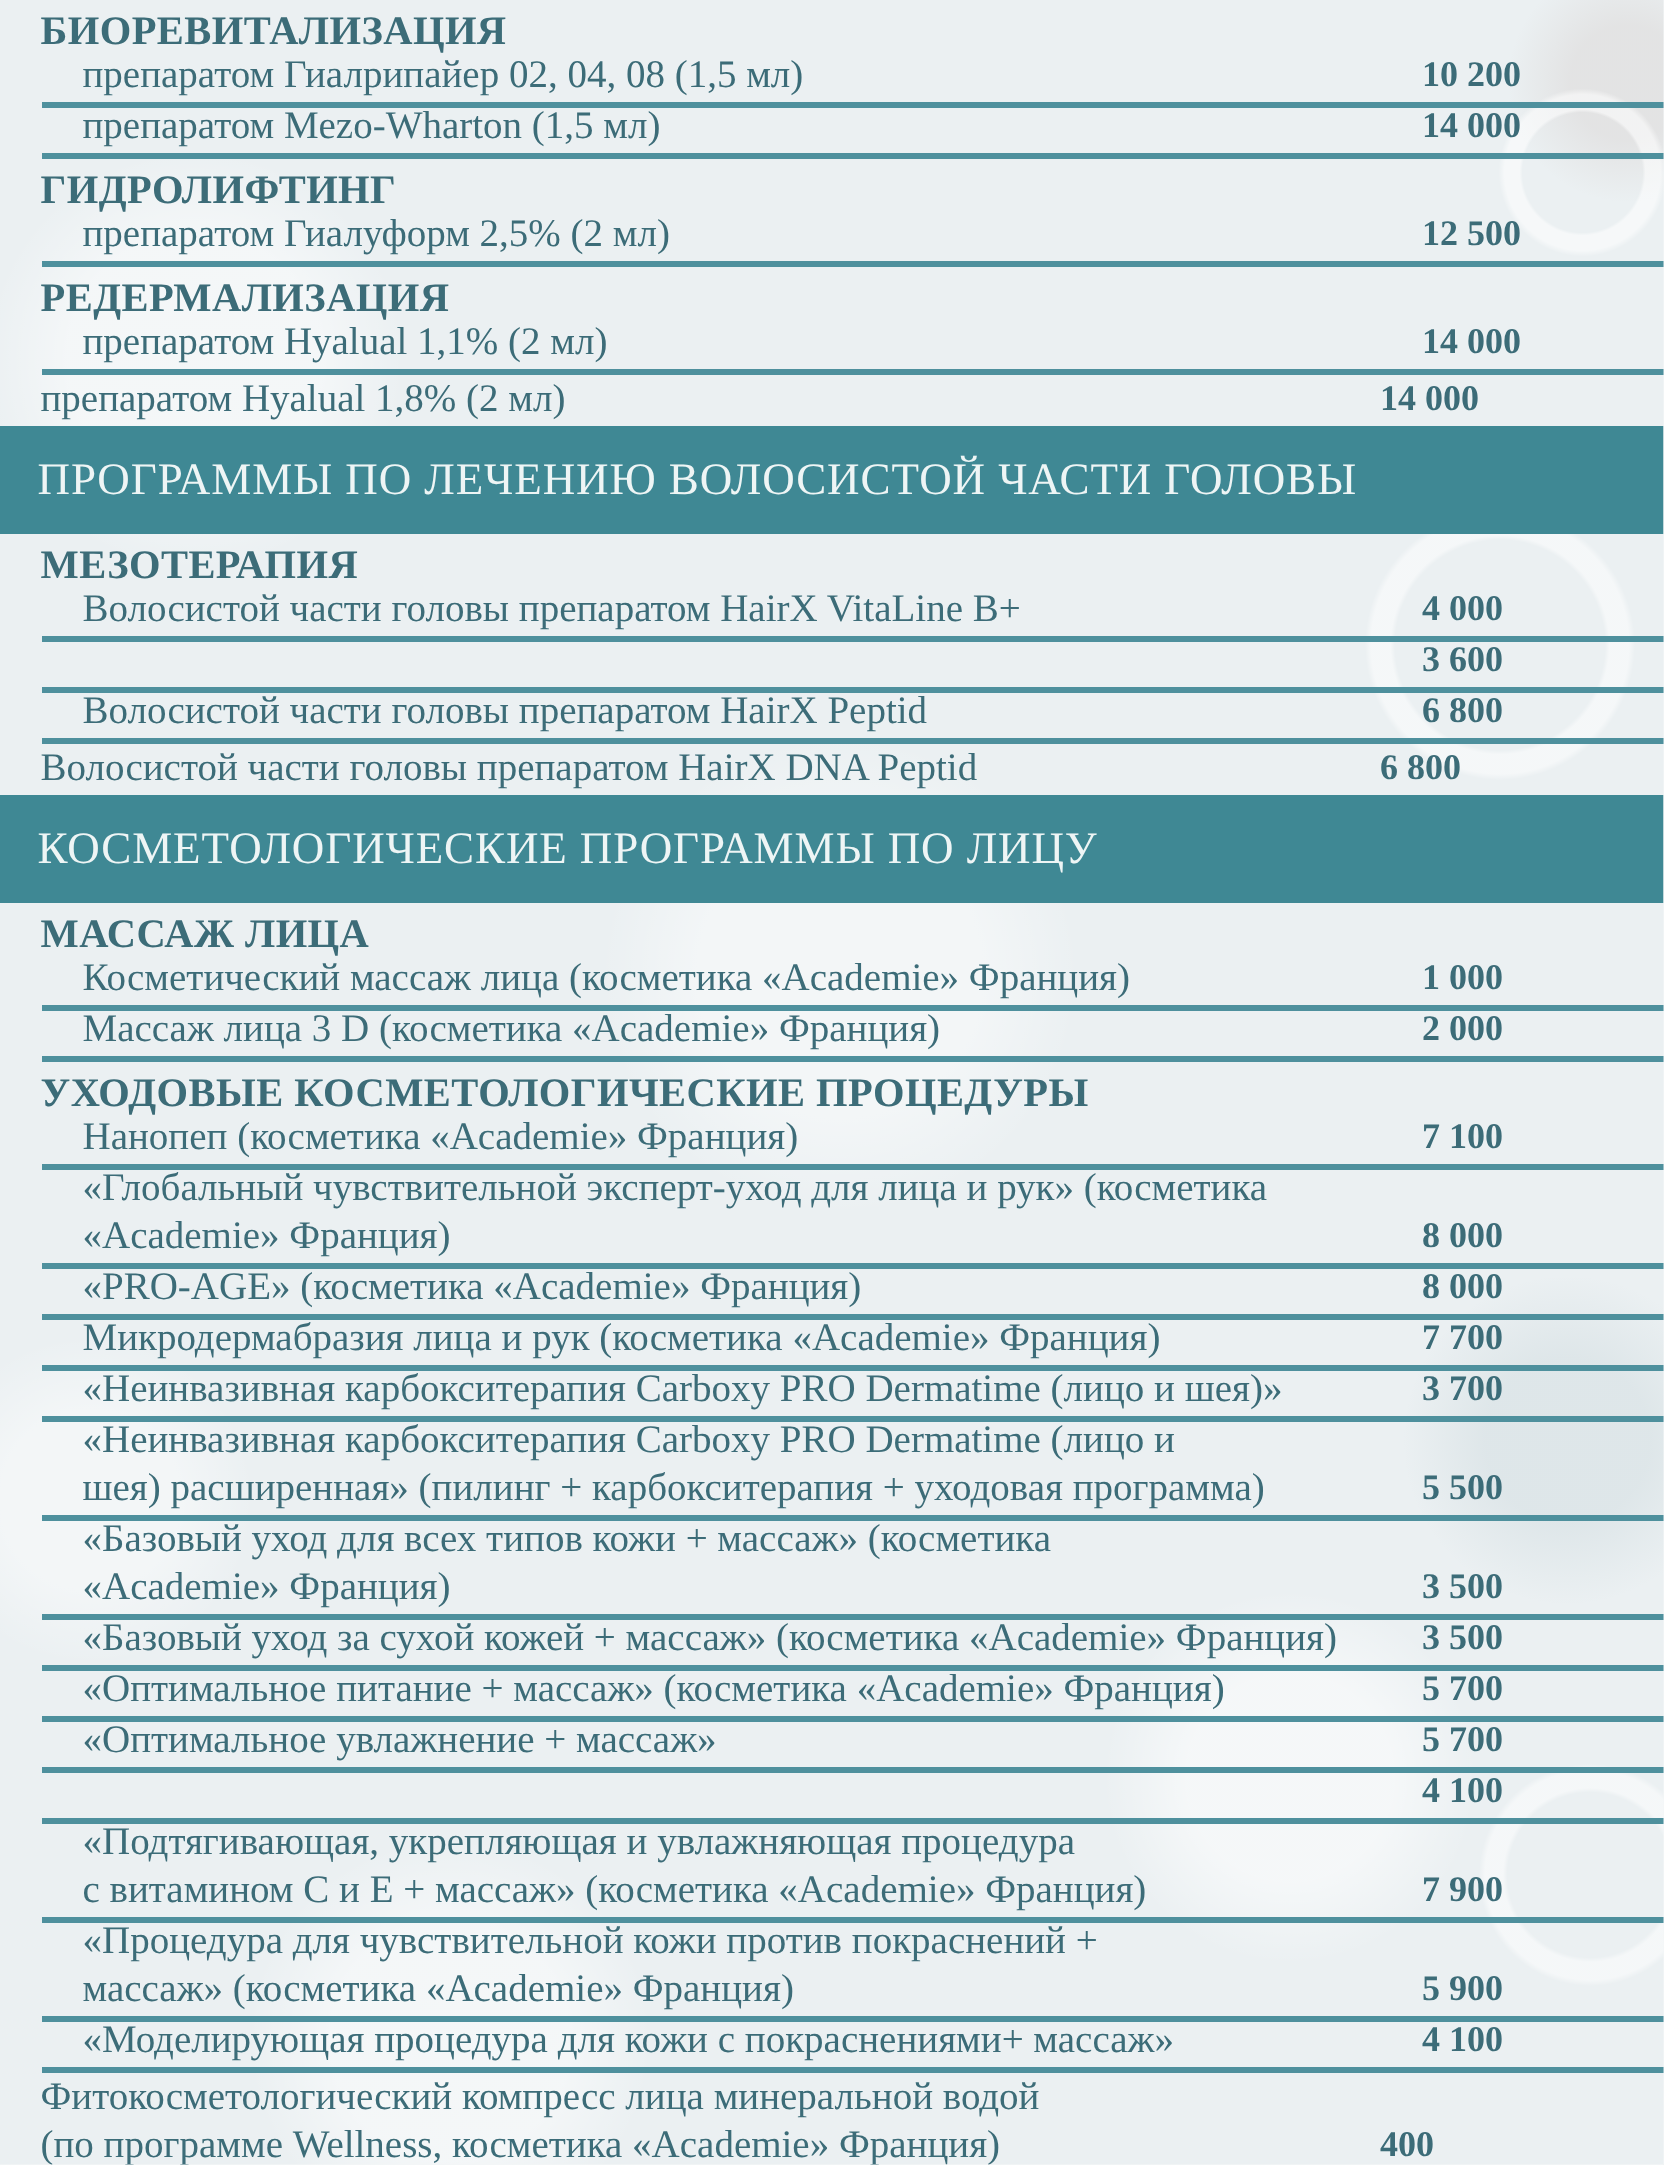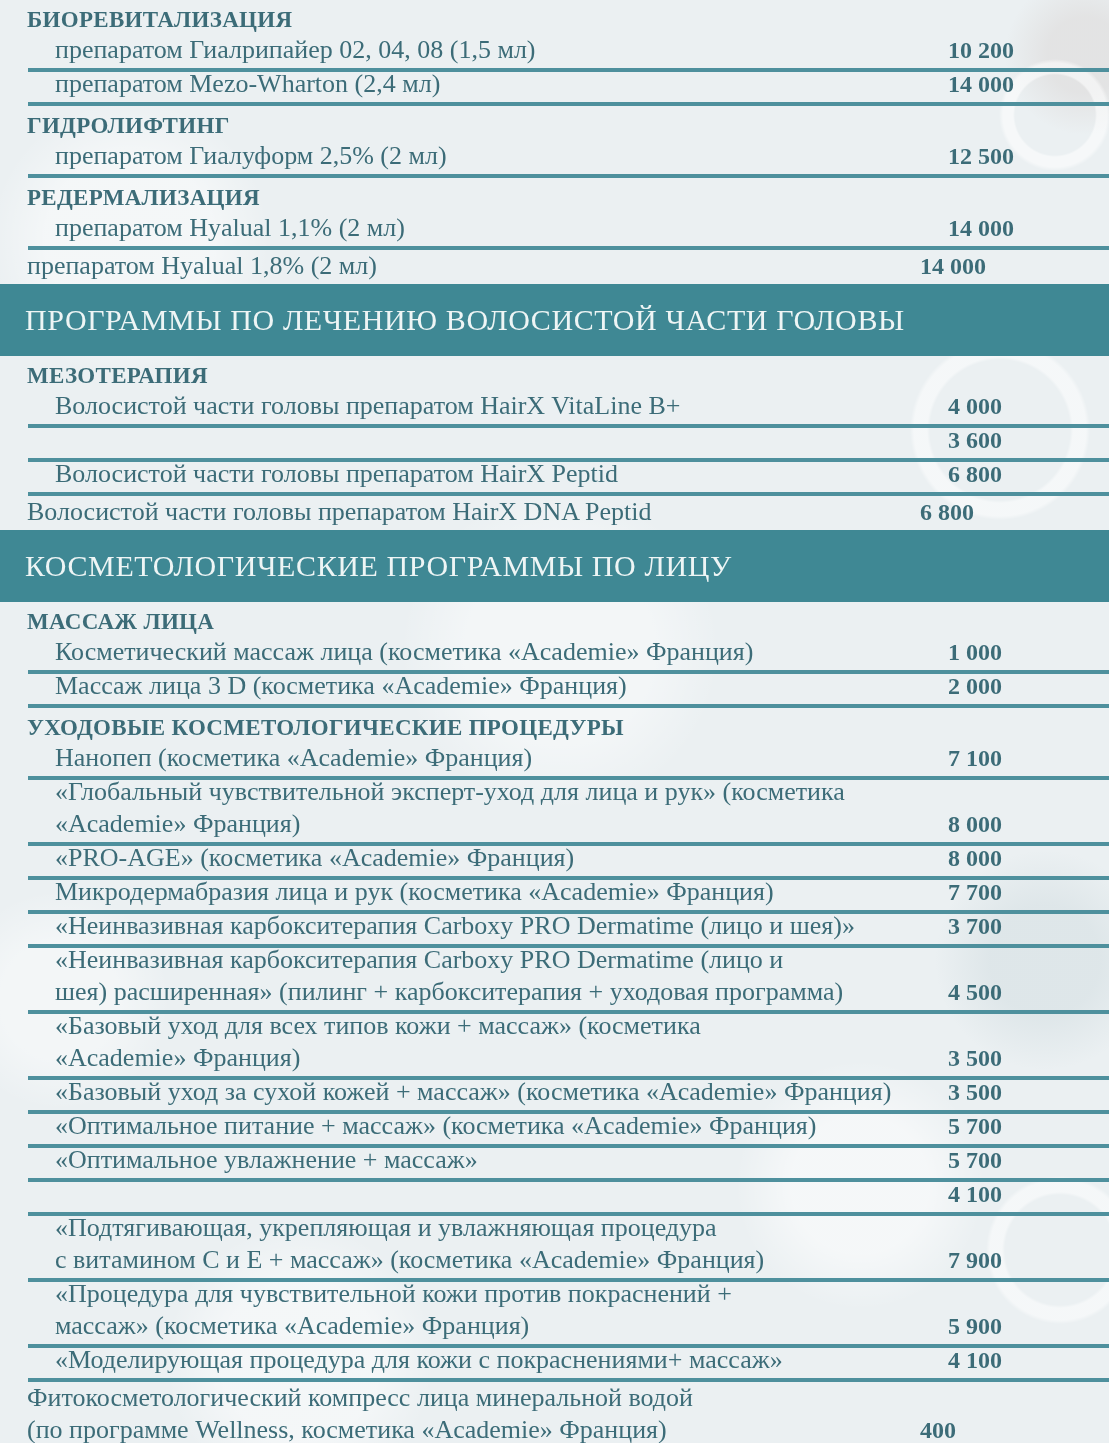--- a/index.html
+++ b/index.html
@@ -42,21 +42,21 @@
   .row.rule { border-bottom: 4px solid #4e909d; margin-left: 28px; }
 
   .txt {
     font-size: 26px;
     line-height: 32px;
     color: #3c6c78;
     white-space: nowrap;
   }
   .header .txt {
     font-weight: bold;
-    font-size: 23px;
+    font-size: 27px;
     letter-spacing: .3px;
   }
 
   .price {
     position: absolute;
     left: 920px;
     bottom: 2px;
     font-weight: bold;
     font-size: 24px;
     line-height: 32px;
@@ -87,21 +87,21 @@
 <div class="page">
 
 <div class="row header">
       <div class="txt">БИОРЕВИТАЛИЗАЦИЯ</div>
     </div>
     <div class="row item rule">
       <div class="txt">препаратом Гиалрипайер 02, 04, 08 (1,5 мл)</div>
       <div class="price">10 200</div>
     </div>
     <div class="row item rule">
-      <div class="txt">препаратом Mezo-Wharton (2,4 мл)</div>
+      <div class="txt">препаратом Mezo-Wharton (1,5 мл)</div>
       <div class="price">14 000</div>
     </div>
     <div class="row header">
       <div class="txt">ГИДРОЛИФТИНГ</div>
     </div>
     <div class="row item rule">
       <div class="txt">препаратом Гиалуформ 2,5% (2 мл)</div>
       <div class="price">12 500</div>
     </div>
     <div class="row header">
@@ -170,21 +170,21 @@
       <div class="txt">Микродермабразия лица и рук (косметика «Academie» Франция)</div>
       <div class="price">7 700</div>
     </div>
     <div class="row item rule">
       <div class="txt">«Неинвазивная карбокситерапия Carboxy PRO Dermatime (лицо и шея)»</div>
       <div class="price">3 700</div>
     </div>
     <div class="row item rule two">
       <div class="txt">«Неинвазивная карбокситерапия Carboxy PRO Dermatime (лицо и</div>
       <div class="txt">шея) расширенная» (пилинг + карбокситерапия + уходовая программа)</div>
-      <div class="price">4 500</div>
+      <div class="price">5 500</div>
     </div>
     <div class="row item rule two">
       <div class="txt">«Базовый уход для всех типов кожи + массаж» (косметика</div>
       <div class="txt">«Academie» Франция)</div>
       <div class="price">3 500</div>
     </div>
     <div class="row item rule">
       <div class="txt">«Базовый уход за сухой кожей + массаж» (косметика «Academie» Франция)</div>
       <div class="price">3 500</div>
     </div>

